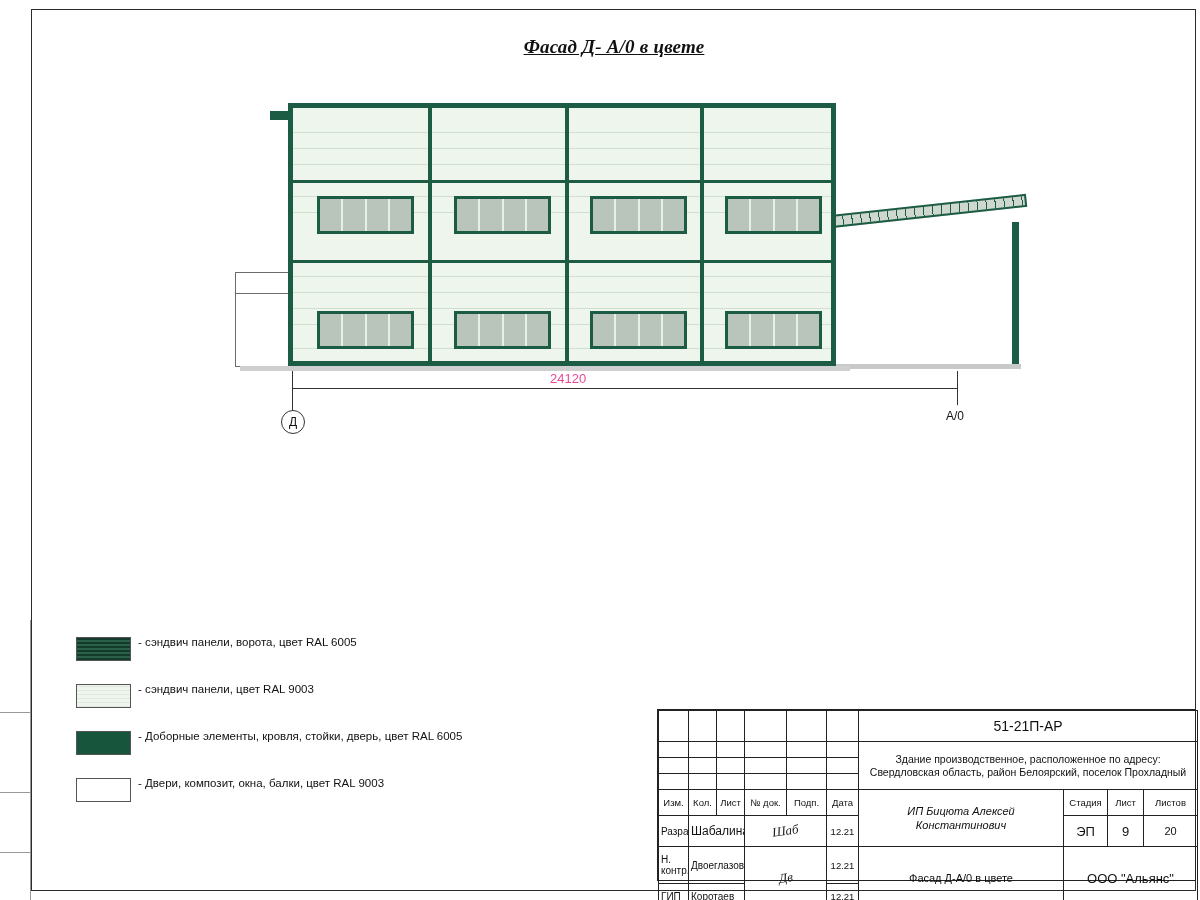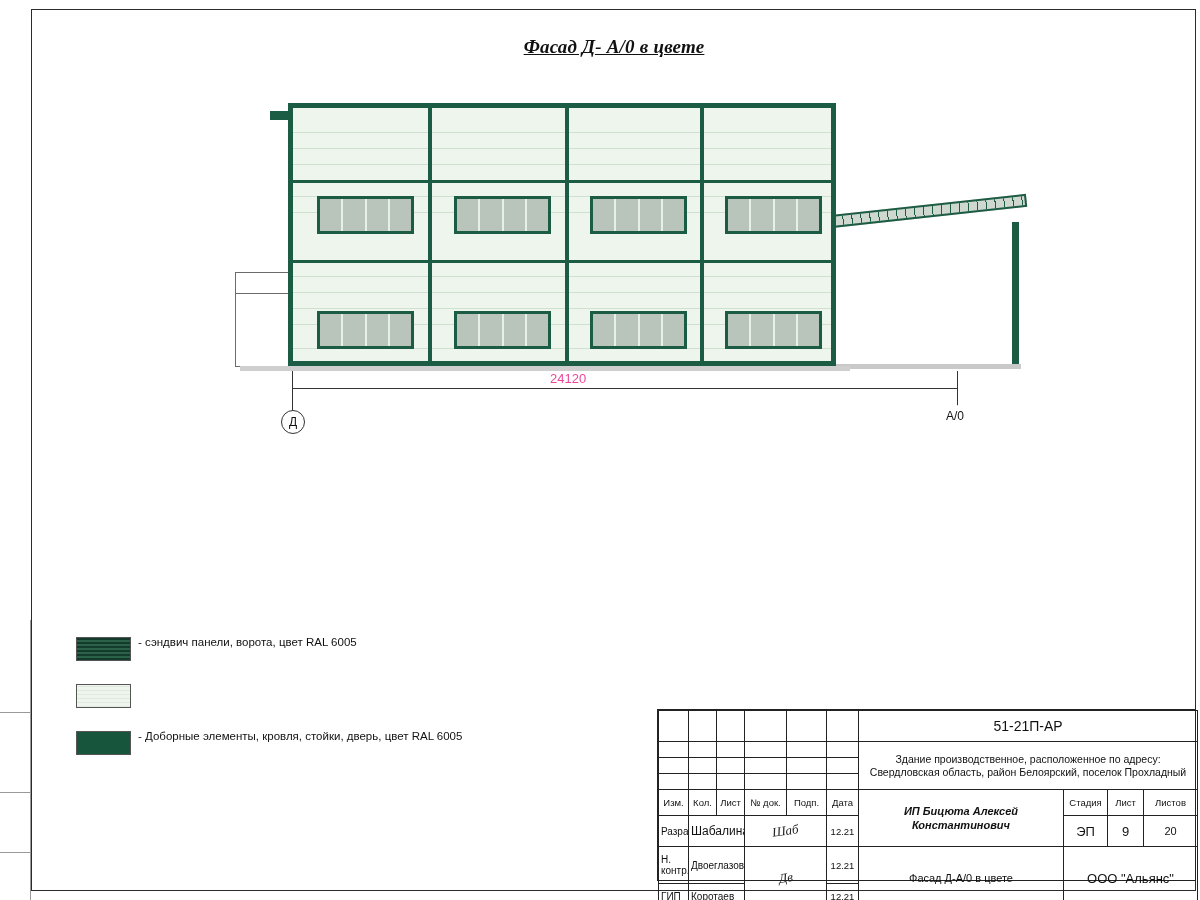--- a/index.html
+++ b/index.html
@@ -119,21 +119,21 @@
 
   
   #title-block{
     position:absolute;left:657px;top:709px;width:539px;height:172px;
     border:1px solid #222;box-sizing:border-box;font-size:10.5px;
   }
   #title-block table{border-collapse:collapse;width:100%;height:100%;table-layout:fixed;}
   #title-block td{border:1px solid #222;text-align:center;vertical-align:middle;padding:7px 2px;overflow:hidden;}
   .tb-code{font-size:14px;}
   .tb-addr{font-size:10.5px;line-height:13px;}
-  .tb-owner{font-style:italic;font-weight:bold;font-size:11px;line-height:14px;}
+  .tb-owner{font-style:italic;font-weight:normal;font-size:11px;line-height:14px;}
   .tb-org{font-size:13px;}
   .tb-small{font-size:9.5px;}
   .sig{font-family:"Liberation Serif", serif;font-style:italic;font-size:13px;color:#222;transform:rotate(-8deg);display:inline-block;}
 </style>
 </head>
 <body>
 
 <div id="sheet-outer-left">
   <div class="outer-tick" style="top:92px;"></div>
   <div class="outer-tick" style="top:172px;"></div>
@@ -237,24 +237,29 @@
   <div class="axis-bubble" style="left:708px;top:310px;width:34px;border:none;">А/0</div>
 </div>
 
 <div id="legend">
   <div class="legend-row">
     <div class="swatch" style="background:#1f4d3a;background-image:repeating-linear-gradient(0deg,#123b2c 0 2px,#2a6148 2px 4px);"></div>
     <div class="legend-text">- сэндвич панели, ворота, цвет RAL 6005</div>
   </div>
   <div class="legend-row">
     <div class="swatch" style="background:#eef5ec;background-image:repeating-linear-gradient(0deg,#dfe9dd 0 1px,#eef5ec 1px 4px);"></div>
+    <div class="legend-text">- сэндвич панели, цвет RAL 9003</div>
   </div>
   <div class="legend-row">
     <div class="swatch" style="background:#17553c;"></div>
     <div class="legend-text">- Доборные элементы, кровля, стойки, дверь, цвет RAL 6005</div>
+  </div>
+  <div class="legend-row">
+    <div class="swatch" style="background:#ffffff;"></div>
+    <div class="legend-text">- Двери, композит, окна, балки, цвет RAL 9003</div>
   </div>
 </div>
 
 <div id="title-block">
   <table>
     <colgroup>
       <col style="width:30px">
         <col style="width:28px">
         <col style="width:28px">
       <col style="width:42px">

